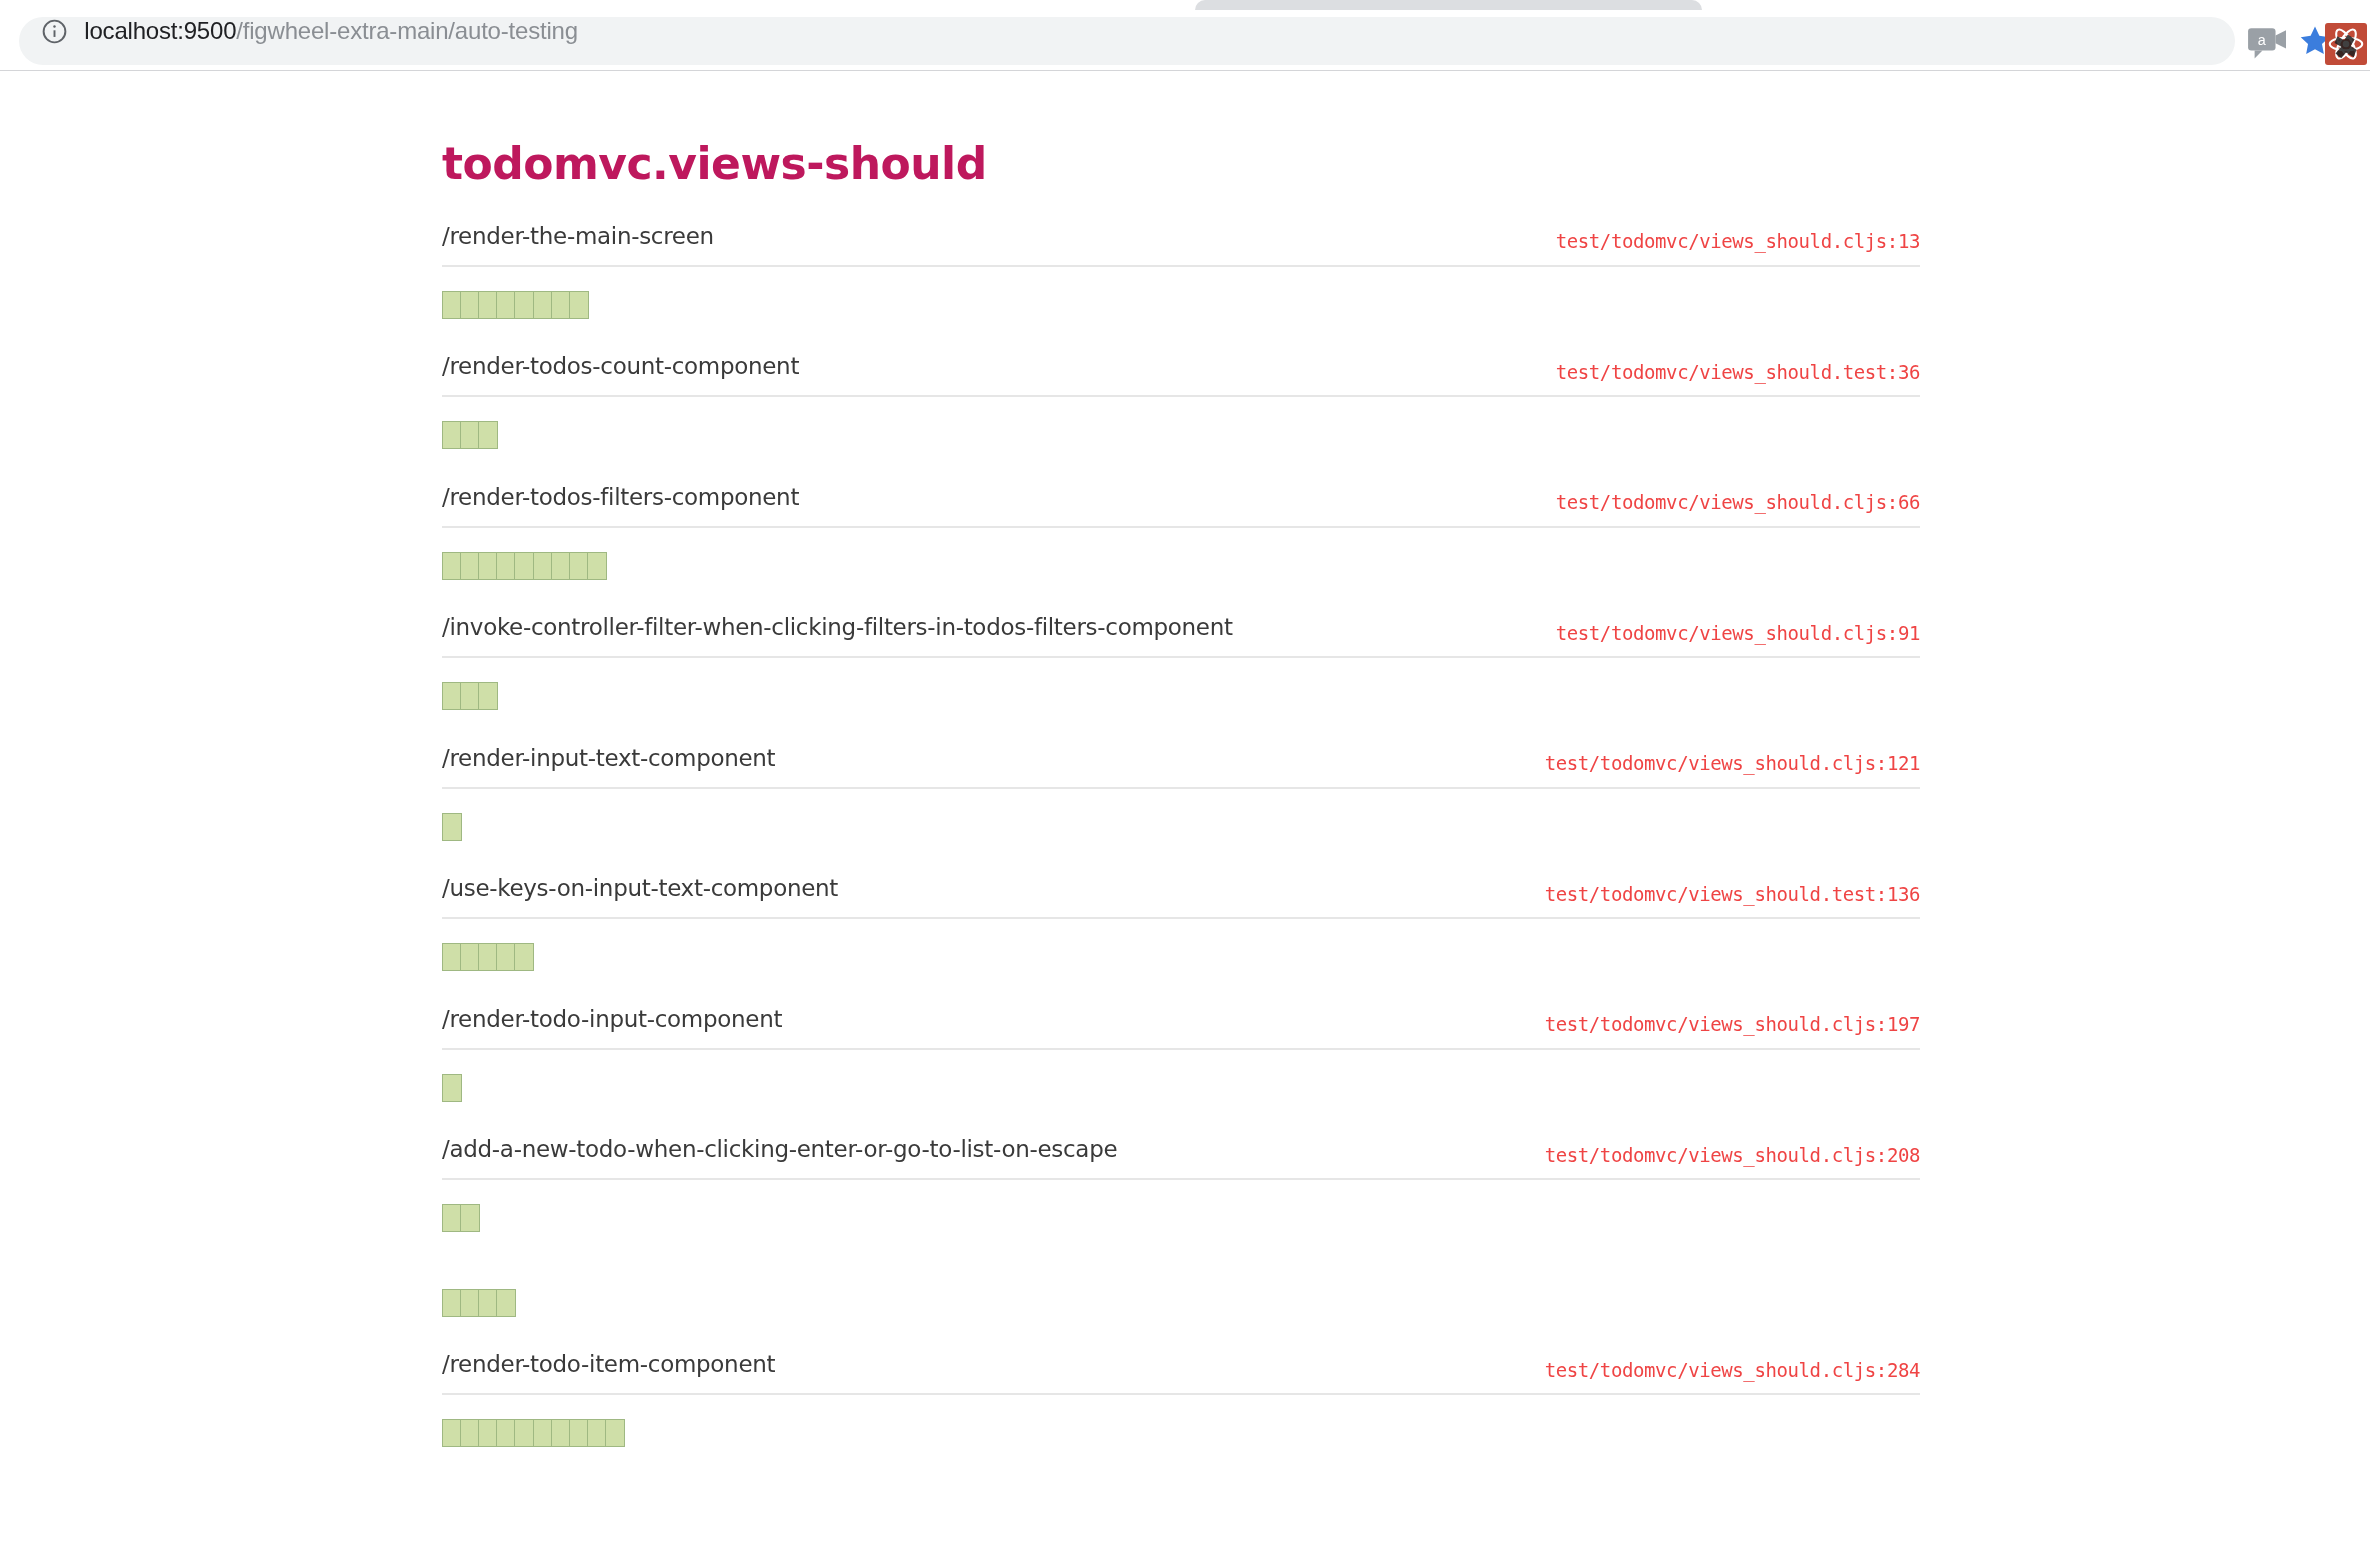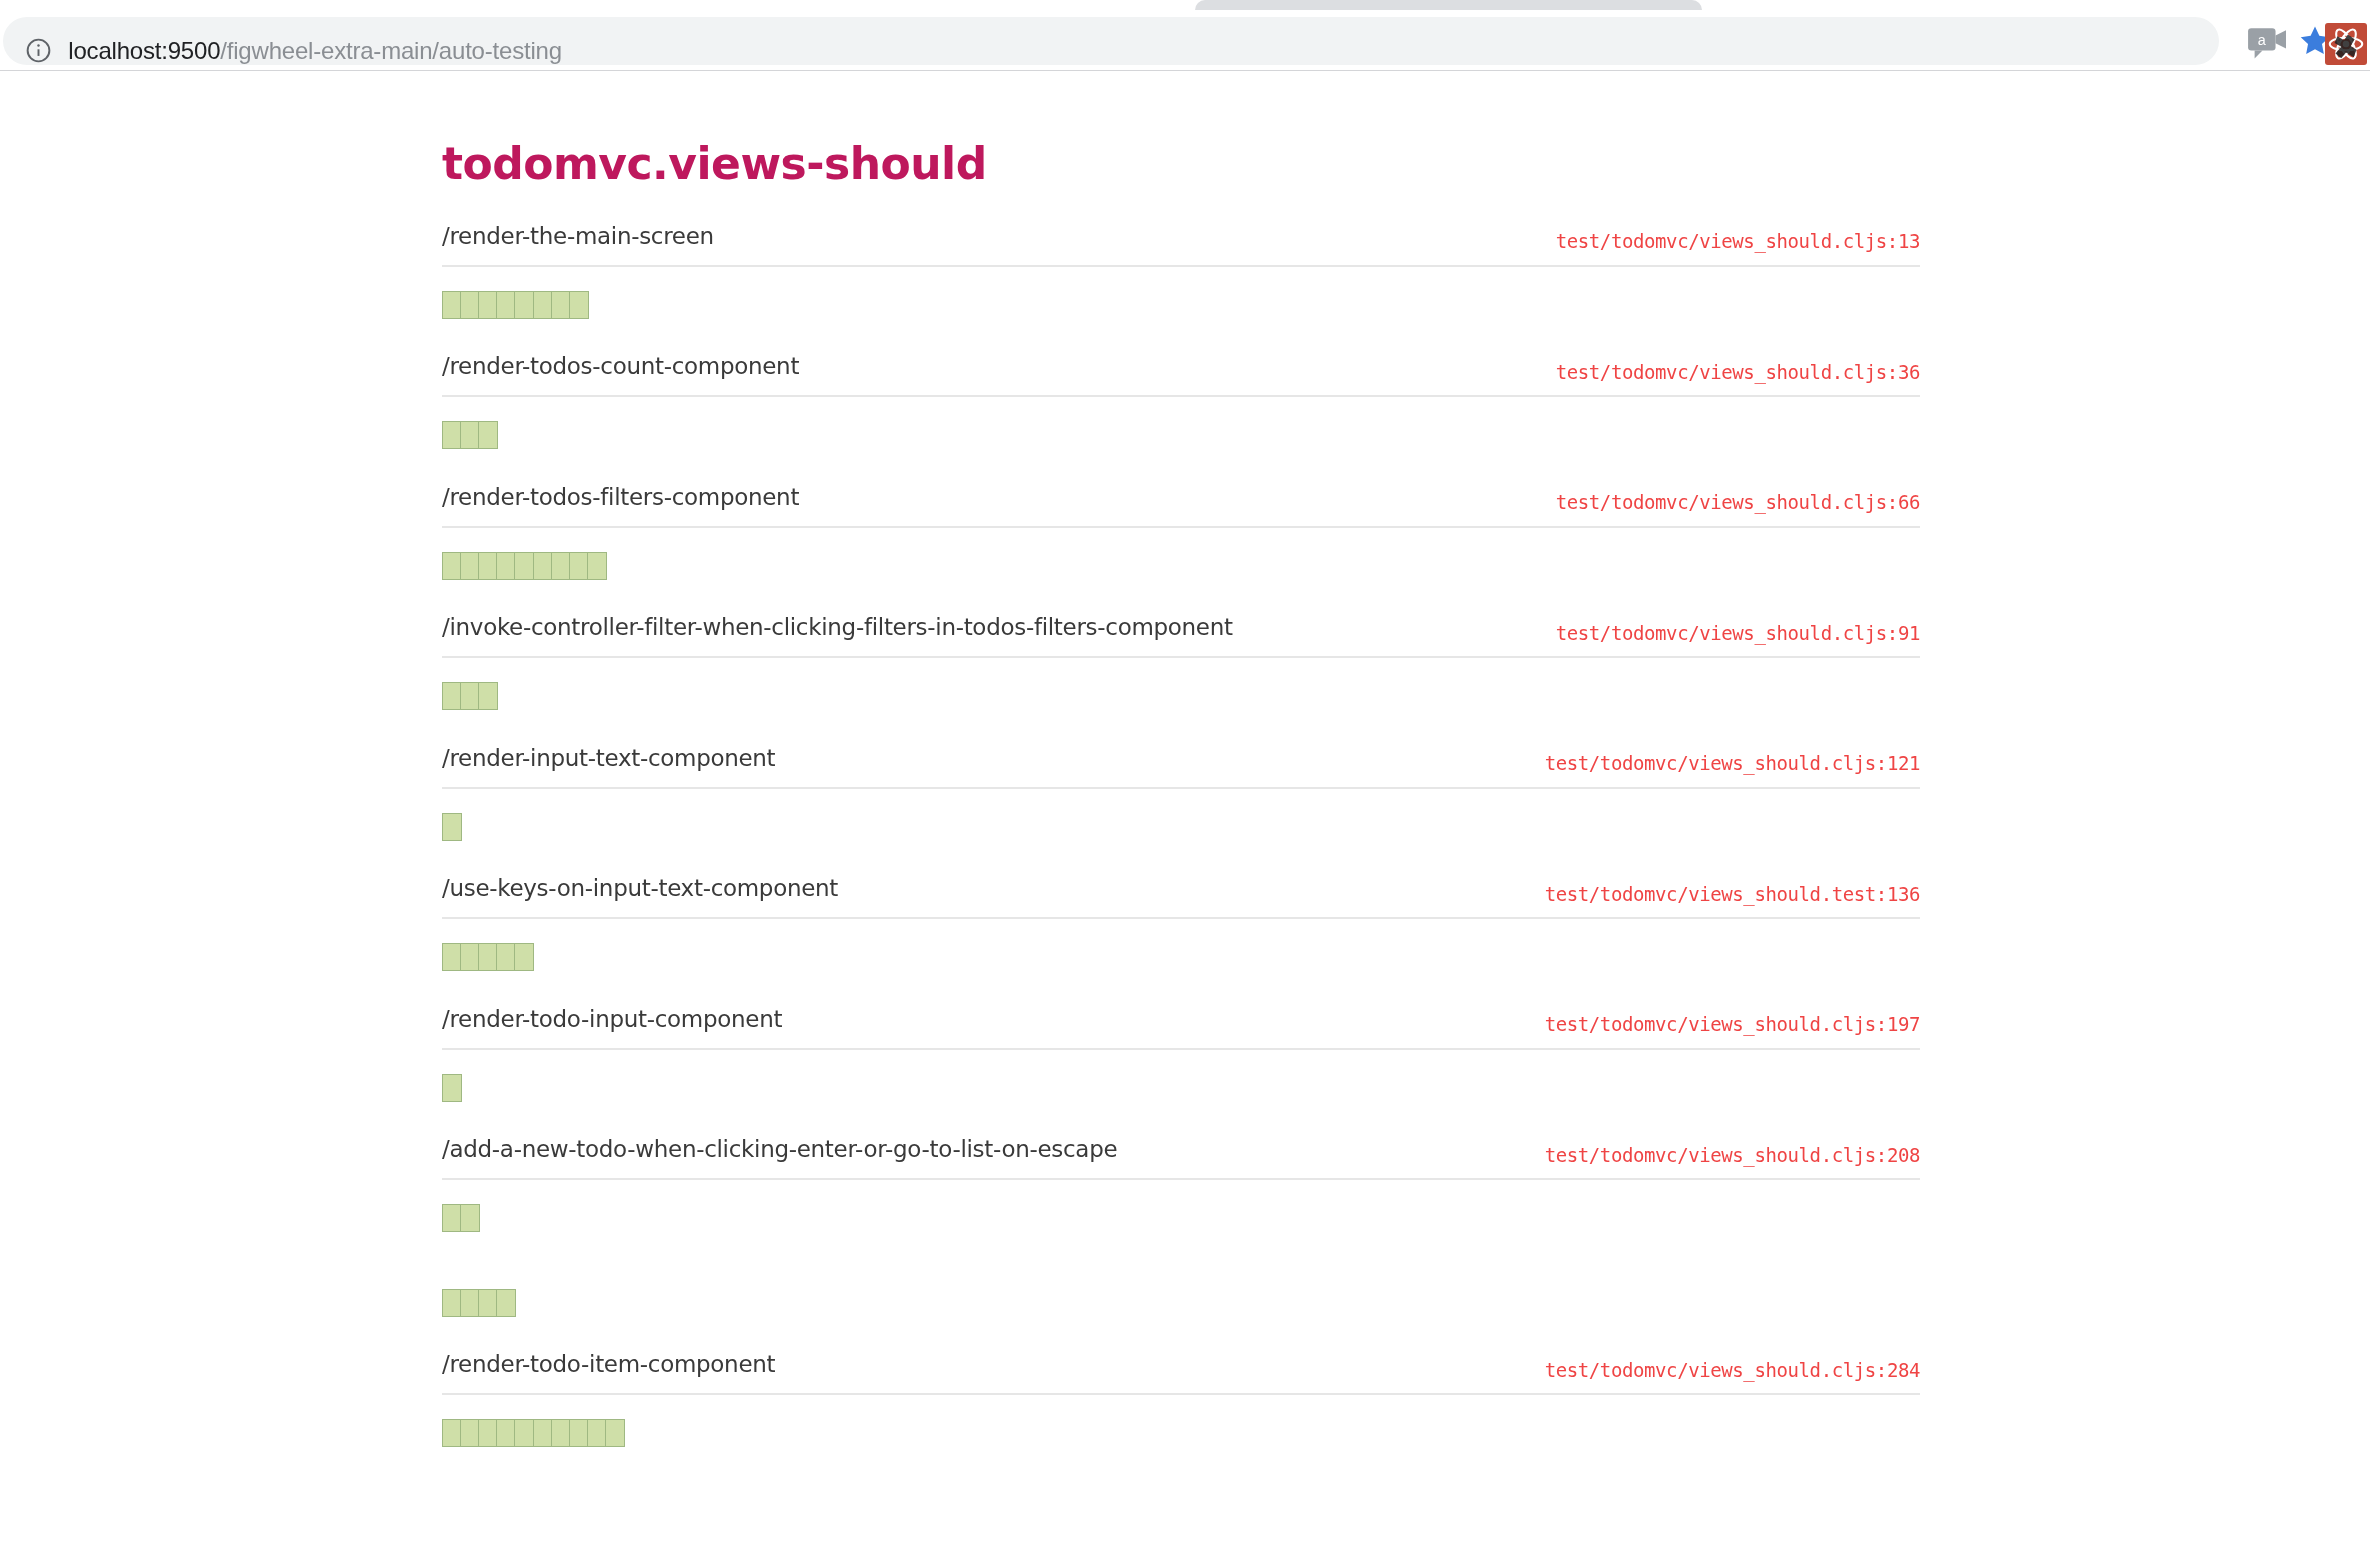--- a/index.html
+++ b/index.html
@@ -35,26 +35,26 @@
   .toolbar {
     position: absolute;
     top: 9.6px; left: 0;
     width: 2371px; height: 59px;
     background: #ffffff;
     display: flex;
     align-items: center;
   }
   .omnibox {
     position: absolute;
-    left: 3px; top: 7.6px;
+    left: 19px; top: 7.6px;
     width: 2216px; height: 48px;
     background: #f1f3f4;
     border-radius: 25px;
     display: flex;
-    align-items: flex-end;
+    align-items: flex-start;
     padding: 0 21px;
   }
   .info-icon {
     width: 29px; height: 29px;
     flex: 0 0 29px;
     margin-right: 15.3px;
     color: #5f6368;
   }
   .info-icon svg { display: block; width: 29px; height: 29px; }
   .url-text {
@@ -228,21 +228,21 @@
             <span class="assert-box pass"></span>
             <span class="assert-box pass"></span>
             <span class="assert-box pass"></span>
             <span class="assert-box pass"></span>
             <span class="assert-box pass"></span>
           </div>
         </div>
         <div class="test-block">
           <div class="test-head">
             <span class="test-name">/render-todos-count-component</span>
-            <span class="test-file">test/todomvc/views_should.cljs:36</span>
+            <span class="test-file">test/todomvc/views_should.test:36</span>
           </div>
           <div class="assertions">
             <span class="assert-box pass"></span>
             <span class="assert-box pass"></span>
             <span class="assert-box pass"></span>
           </div>
         </div>
         <div class="test-block">
           <div class="test-head">
             <span class="test-name">/render-todos-filters-component</span>

